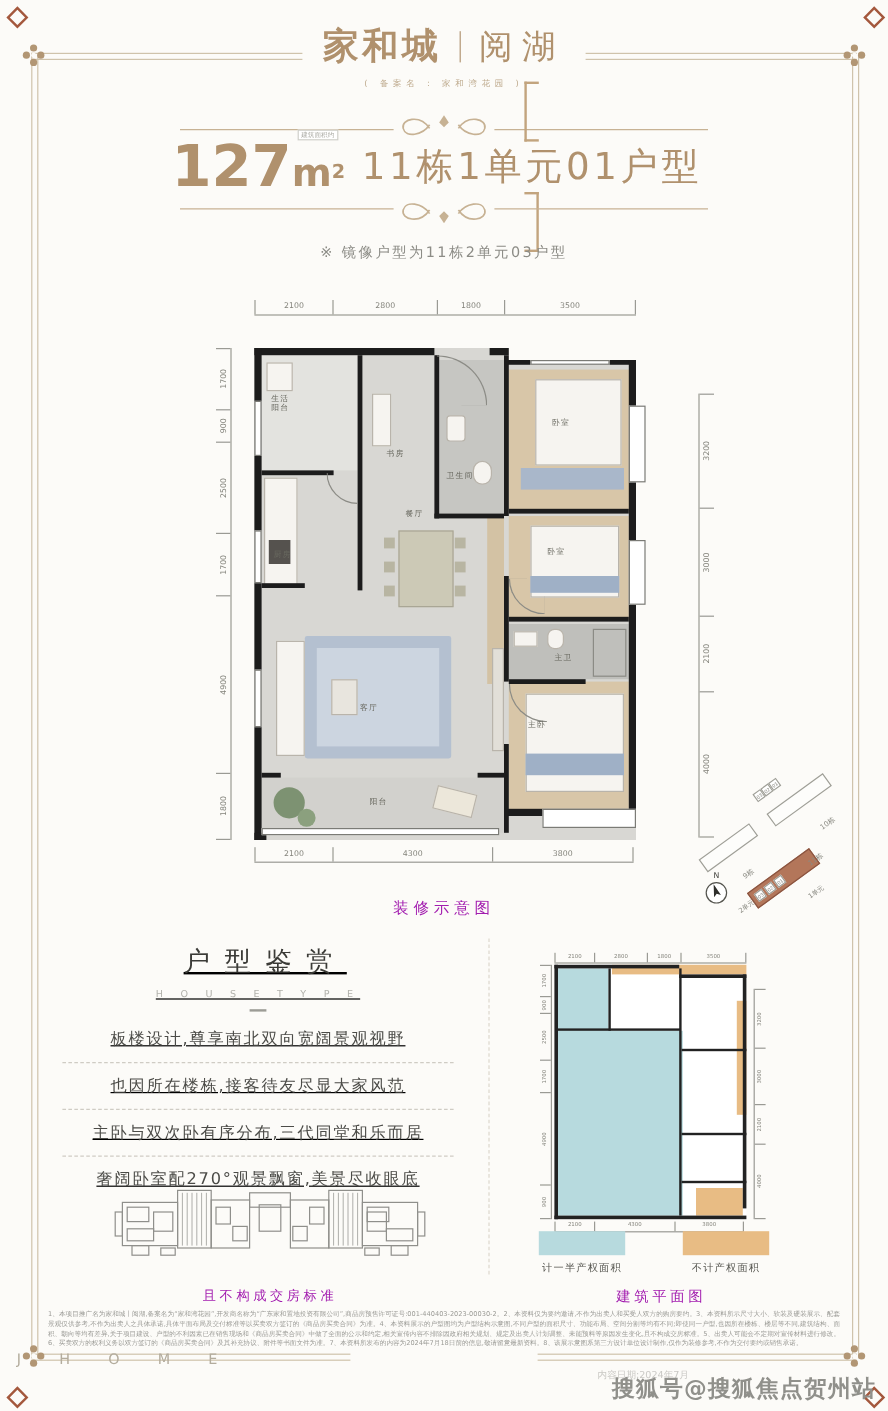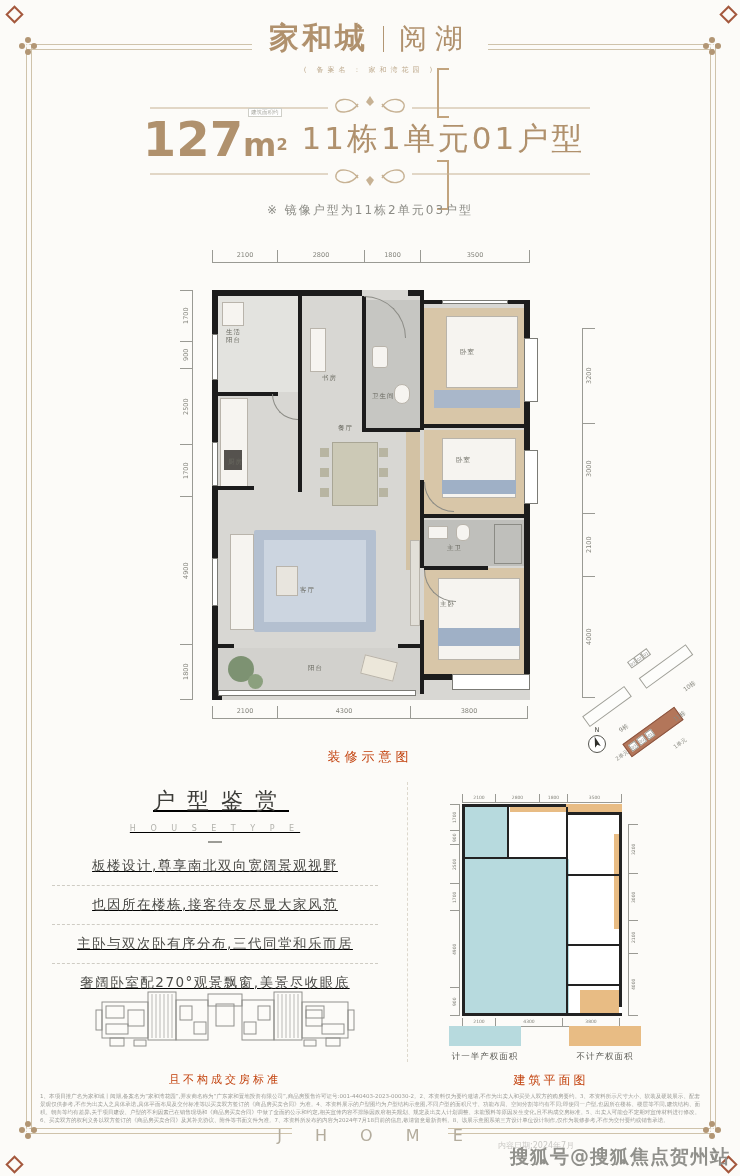--- a/index.html
+++ b/index.html
@@ -29,21 +29,21 @@
   .dimh.sm{height:8px;} .dimh.sm span{font-size:4.5px;line-height:7px;}
   .dimv.sm{width:9px;} .dimv.sm span{font-size:4.5px;}
   .arc{position:absolute;border:1px solid #8b8b85;box-sizing:border-box;}
   .furn{position:absolute;background:#f6f4f0;border:1px solid #b9b4ab;box-sizing:border-box;}
   .sep-dash{border-top:1px dashed #cfccc4;}
   .pt-line{font-size:13.5px;color:#4c4c48;letter-spacing:1.5px;text-align:center;width:100%;}
   .site-b{position:absolute;border:1px solid #9f9f97;background:#fdfdfb;box-sizing:border-box;}
   .site-t{position:absolute;font-size:6px;color:#8a8a82;}
   .chip{display:inline-block;width:8px;height:8px;border:1px solid #9f9f97;background:#fff;font-size:4px;color:#8a8a82;text-align:center;line-height:8px;box-sizing:border-box;}
   .legend-label{font-size:8.5px;color:#55554f;text-align:center;margin-top:5px;letter-spacing:1px;}
-  .caption{letter-spacing:4px;color:#c2410c;text-align:center;}
+  .caption{letter-spacing:4px;color:#a21caf;text-align:center;}
 </style>
 </head>
 <body>
 
 <div id="page">
 
   <div class="abs dline-h" style="left:26px;top:44px;width:226px;"></div>
   <div class="abs dline-h" style="left:488px;top:44px;width:226px;"></div>
   <div class="abs dline-v" style="left:26px;top:44px;height:1088px;"></div>
   <div class="abs dline-v" style="left:710px;top:44px;height:1088px;"></div>
@@ -230,21 +230,21 @@
       <div class="arc" style="left:212px;top:280px;width:32px;height:32px;border-right:none;border-top:none;border-radius:0 0 0 100%;"></div>
       <div class="arc" style="left:60px;top:104px;width:26px;height:26px;border-right:none;border-top:none;border-radius:0 0 0 100%;"></div>
 
       <span class="rm" style="left:14px;top:38px;width:18px;">生活阳台</span>
       <span class="rm" style="left:16px;top:168px;">厨房</span>
       <span class="rm" style="left:110px;top:84px;">书房</span>
       <span class="rm" style="left:160px;top:102px;">卫生间</span>
       <span class="rm" style="left:248px;top:58px;">卧室</span>
       <span class="rm" style="left:126px;top:134px;">餐厅</span>
       <span class="rm" style="left:244px;top:166px;">卧室</span>
-      <span class="rm" style="left:235px;top:254px;">主卫</span>
+      <span class="rm" style="left:250px;top:254px;">主卫</span>
       <span class="rm" style="left:88px;top:296px;">客厅</span>
       <span class="rm" style="left:228px;top:310px;">主卧</span>
       <span class="rm" style="left:96px;top:374px;">阳台</span>
     </div>
   </div>
 
   <div class="abs caption" style="left:0;top:748px;width:740px;font-size:13px;">装修示意图</div>
 
   <div class="abs" style="left:585px;top:640px;width:148px;height:128px;">
     <div class="abs" style="left:40px;top:6px;transform:rotate(-36deg);">
@@ -367,18 +367,18 @@
     <div class="legend-label">计一半产权面积</div>
   </div>
   <div class="abs" style="left:560px;top:1026px;width:90px;">
     <div style="width:72px;height:20px;background:#e8bc84;margin:0 auto;"></div>
     <div class="legend-label">不计产权面积</div>
   </div>
   <div class="abs caption" style="left:428px;top:1072px;width:246px;font-size:12px;letter-spacing:3px;">建筑平面图</div>
 
   <div class="abs" style="left:40px;top:1092px;width:660px;font-size:5.5px;line-height:8px;color:#9b9b96;text-align:justify;">1、本项目推广名为家和城丨阅湖,备案名为“家和湾花园”,开发商名称为“广东家和置地投资有限公司”,商品房预售许可证号:001-440403-2023-00030-2。2、本资料仅为要约邀请,不作为出卖人和买受人双方的购房要约。3、本资料所示尺寸大小、软装及硬装展示、配套景观仅供参考,不作为出卖人之具体承诺,具体平面布局及交付标准等以买卖双方签订的《商品房买卖合同》为准。4、本资料展示的户型图均为户型结构示意图,不同户型的面积尺寸、功能布局、空间分割等均有不同;即使同一户型,也因所在楼栋、楼层等不同,建筑结构、面积、朝向等均有差异,关于项目建设、户型的不利因素已在销售现场和《商品房买卖合同》中做了全面的公示和约定,相关宣传内容不排除因政府相关规划、规定及出卖人计划调整、未能预料等原因发生变化,且不构成交房标准。5、出卖人可能会不定期对宣传材料进行修改。6、买卖双方的权利义务以双方签订的《商品房买卖合同》及其补充协议、附件等书面文件为准。7、本资料所发布的内容为2024年7月18日前的信息,敬请留意最新资料。8、该展示意图系第三方设计单位设计制作,仅作为装修参考,不作为交付要约或销售承诺。</div>
 
-  <div class="abs" style="left:0;top:1126px;width:740px;text-align:center;font-size:16px;color:#b3ac9d;letter-spacing:14px;text-indent:14px;">J H O M E</div>
+  <div class="abs" style="left:0;top:1126px;width:740px;font-size:12px;color:#b3ac9d;letter-spacing:14px;text-indent:14px;">J H O M E</div>
 
   <div class="abs" style="left:498px;top:1140px;font-size:8px;color:#c9c8c4;">内容日期:2024年7月</div>
   <div class="abs" style="right:10px;top:1144px;font-size:19px;font-weight:bold;color:#90908b;letter-spacing:1px;">搜狐号@搜狐焦点贺州站</div>
 
 </div>
 
 </body></html>

